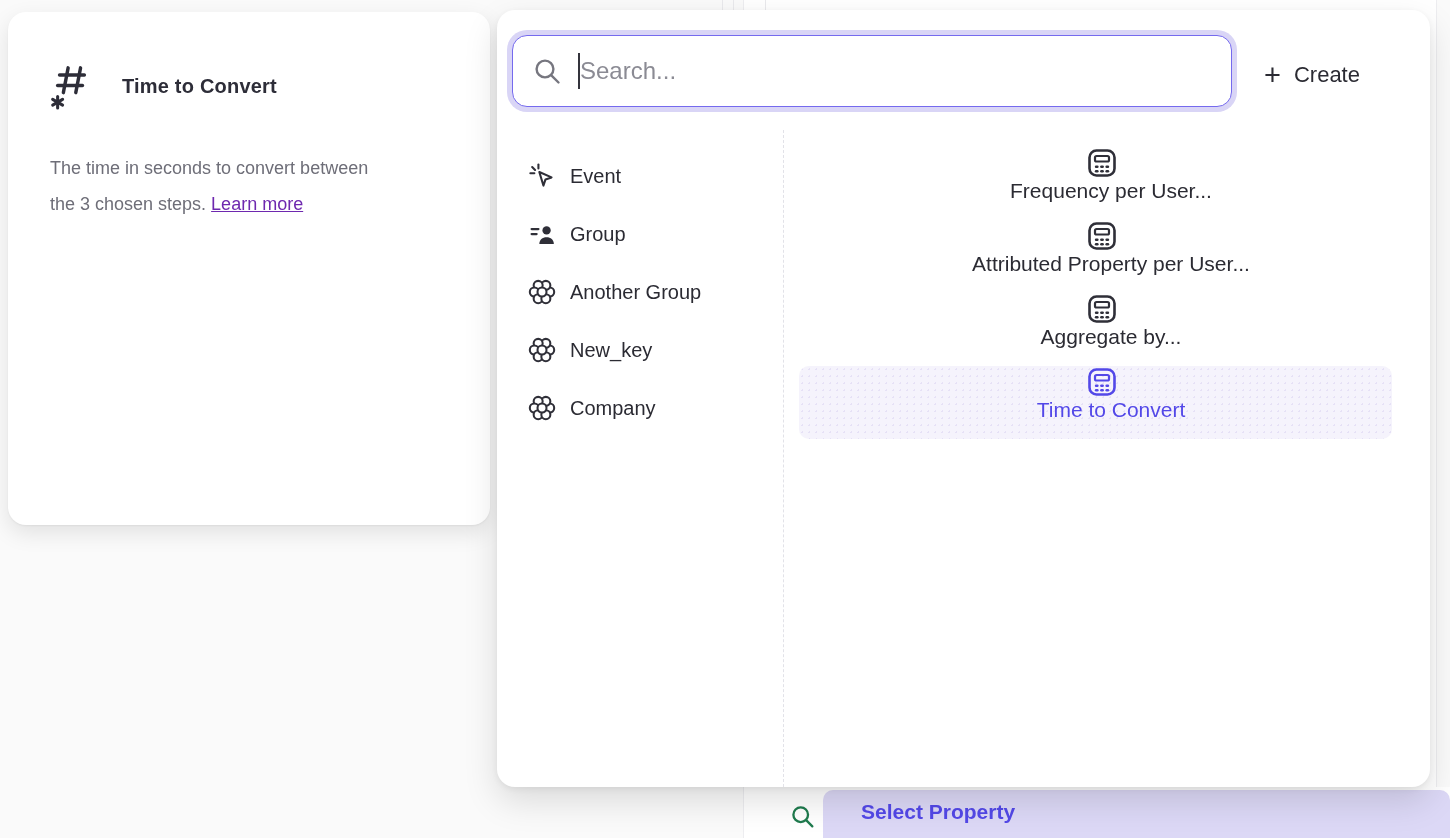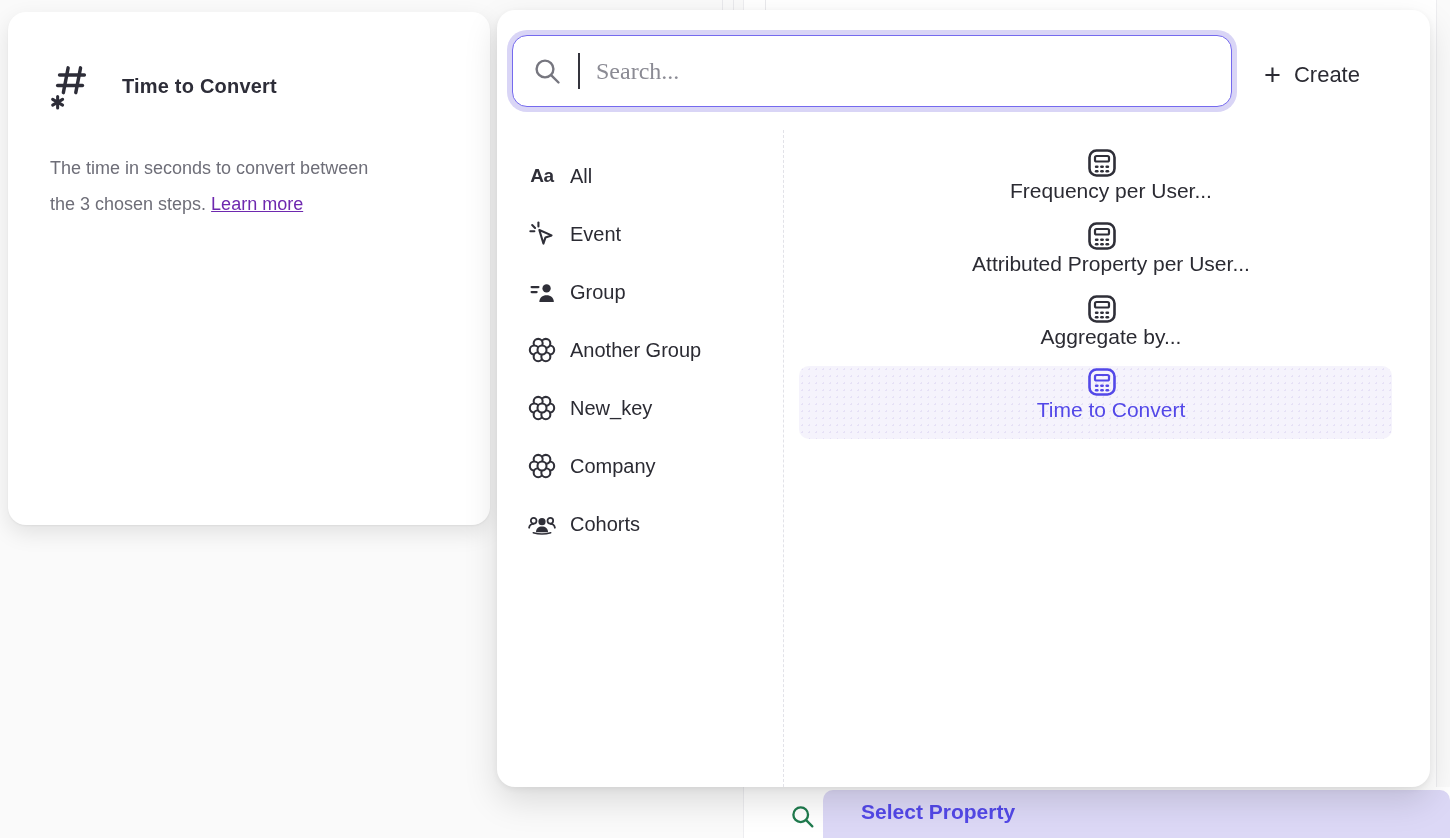--- a/index.html
+++ b/index.html
@@ -62,21 +62,21 @@
   .search-ring {
     position:absolute; left:10px; top:20px; width:730px; height:82px;
     background:#d9d5f6; border-radius:20px;
   }
   .search-box {
     position:absolute; inset:5px; background:#fff;
     border:1.5px solid #756aee; border-radius:15px;
     display:flex; align-items:center; padding:0 20px; cursor:text;
   }
   .caret { width:2px; height:36px; background:#34343c; margin-left:17px; }
-  .search-placeholder { font-size:24px; color:#8b8b94; margin-left:16px;font-family:Liberation Serif, serif; }
+  .search-placeholder { font-size:24px; color:#8b8b94; margin-left:0; }
 
   .create-btn {
     position:absolute; left:767px; top:52px;
     display:flex; align-items:center; gap:13px;
     font-size:22px; color:#2b2b33; cursor:pointer;
   }
   .create-btn .plus { font-size:29px; font-weight:300; line-height:22px; color:#2b2b33; }
 
   
   .cat-col { position:absolute; left:16px; top:137px; width:255px; }
@@ -174,26 +174,20 @@
     </div>
   </div>
 
   <div class="create-btn">
     <span class="plus">+</span>
     <span>Create</span>
   </div>
 
   <div class="cat-col">
 
-    <div class="cat-row">
-      <span class="ic">
-          <span class="aa-glyph">Aa</span>
-        </span>
-      <span class="lbl">All</span>
-    </div>
 
     <div class="cat-row">
       <span class="ic">
         <svg width="29" height="29" viewBox="0 0 32 32" fill="none" stroke="currentColor" stroke-width="2.3" stroke-linecap="round" stroke-linejoin="round">
           <path d="M12.5 11 L26 17 L19.3 19.2 L17 26 Z"></path>
           <path d="M11.5 2.8 L11.5 7.2"></path>
           <path d="M4.6 5.6 L7.8 8.8"></path>
           <path d="M2.6 12.5 L7 12.5"></path>
         </svg>
       </span>
@@ -251,34 +245,20 @@
             <circle cx="11.9" cy="8.9" r="4.8"></circle>
           <circle cx="7.8" cy="16" r="4.8"></circle>
             <circle cx="11.9" cy="23.1" r="4.8"></circle>
             <circle cx="20.1" cy="23.1" r="4.8"></circle>
           <circle cx="16" cy="16" r="4.8"></circle>
         </svg>
       </span>
       <span class="lbl">Company</span>
     </div>
 
-    <div class="cat-row">
-      <span class="ic">
-        <svg width="31" height="28" viewBox="0 0 36 32">
-          <circle cx="8" cy="12" r="3.4" fill="none" stroke="currentColor" stroke-width="2.1"></circle>
-          <path d="M2.5 20.5 c0.6-3 2.5-4.6 5.2-4.6" fill="none" stroke="currentColor" stroke-width="2.1" stroke-linecap="round"></path>
-          <circle cx="28" cy="12" r="3.4" fill="none" stroke="currentColor" stroke-width="2.1"></circle>
-          <path d="M33.5 20.5 c-0.6-3-2.5-4.6-5.2-4.6" fill="none" stroke="currentColor" stroke-width="2.1" stroke-linecap="round"></path>
-          <circle cx="18" cy="13.2" r="4.3" fill="currentColor"></circle>
-          <path d="M10.8 25.8 c0-4.4 3.1-6.8 7.2-6.8 s7.2 2.4 7.2 6.8 Z" fill="currentColor"></path>
-          <path d="M7.5 26.5 q10.5 3 21 0" fill="none" stroke="currentColor" stroke-width="1.8" stroke-linecap="round"></path>
-        </svg>
-      </span>
-      <span class="lbl">Cohorts</span>
-    </div>
   </div>
 
   <div class="v-divider"></div>
 
   <div class="res-col">
 
     <div class="res-row">
       <span class="ic">
         <svg width="32" height="32" viewBox="0 0 32 32">
           <rect x="3.5" y="3.5" width="25" height="25" rx="7" fill="none" stroke="currentColor" stroke-width="2.6"></rect>

